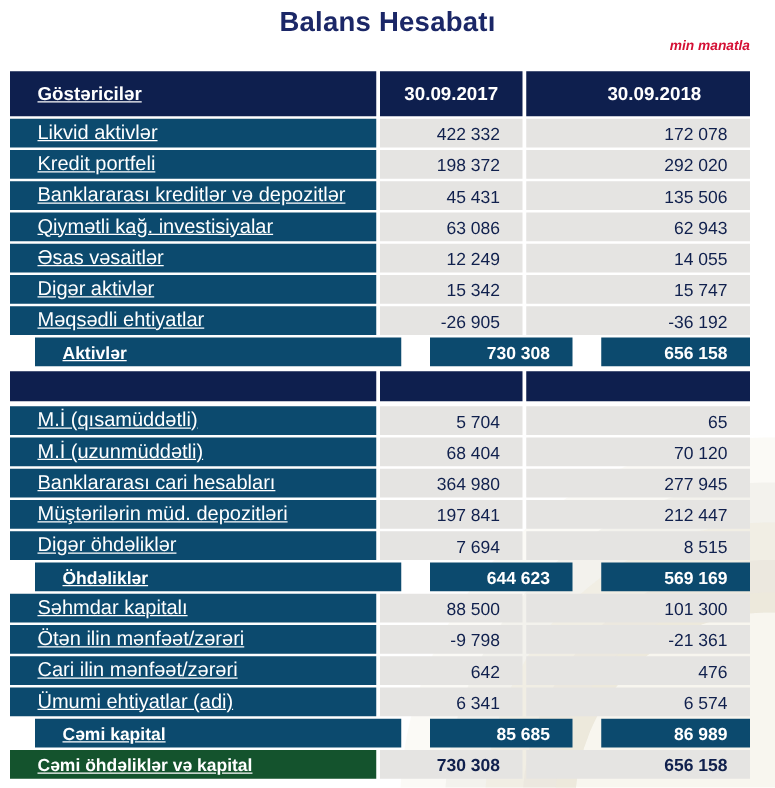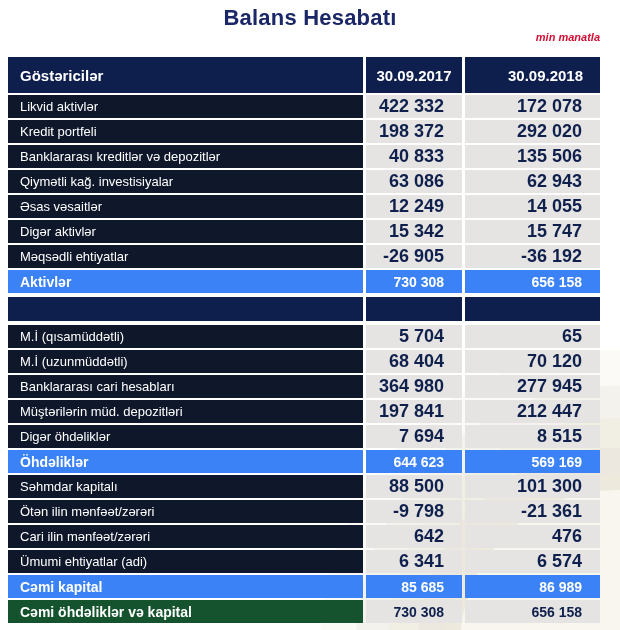--- a/index.html
+++ b/index.html
@@ -43,40 +43,40 @@
     width:592px;
     display:flex; flex-direction:column; gap:2px;
     z-index:2;
   }
   .row { display:flex; gap:3px; height:23px; flex:0 0 auto; }
   .cell {
     display:flex; align-items:center;
     box-sizing:border-box;
     overflow:hidden; white-space:nowrap;
   }
-  .c1 { width:355px; padding-left:12px; }
-  .c2 { width:96px; justify-content:flex-end; padding-right:18px; }
+  .c1 { width:293px; padding-left:22px;text-decoration:underline; }
+  .c2 { width:114px; justify-content:flex-end; padding-right:18px; }
   .c3 { flex:1; justify-content:flex-end; padding-right:18px;padding-left:26px; }
 
   
   .row.header { height:36px; }
   .row.header .cell { background:#0e1f4e; color:#ffffff; font-weight:bold; }
   .row.header .c1 { font-size:15px; }
   .row.header .c2, .row.header .c3 {
     justify-content:center; padding-right:0; font-size:15px;
   }
 
   
-  .row.data .c1 { background:#0f172a; color:#ffffff; font-size:13px; }
+  .row.data .c1 { background:#0c4a6e; color:#ffffff; font-size:16px; }
   .row.data .c2, .row.data .c3 {
-    background:#e5e4e2; color:#10204d; font-weight:bold; font-size:18px;
+    background:#e5e4e2; color:#10204d; font-weight:normal; font-size:14px;
   }
 
   
-  .row.total .cell { background:#3b82f6; color:#ffffff; font-weight:bold; }
+  .row.total .cell { background:#0c4a6e; color:#ffffff; font-weight:bold;margin-left:20px; }
   .row.total .c1 { font-size:14px; }
   .row.total .c2, .row.total .c3 { font-size:14px; }
 
   
   .row.spacer { height:24px; margin:2px 0; }
   .row.spacer .cell { background:#0e1f4e; }
 
   
   .row.grand .c1 { background:#14532d; color:#ffffff; font-weight:bold; font-size:14px; }
   .row.grand .c2, .row.grand .c3 {
@@ -101,21 +101,21 @@
   <div style="display:contents"><div class="row data">
         <div class="cell c1">Likvid aktivlər</div>
         <div class="cell c2">422 332</div>
         <div class="cell c3">172 078</div>
       </div><div class="row data">
         <div class="cell c1">Kredit portfeli</div>
         <div class="cell c2">198 372</div>
         <div class="cell c3">292 020</div>
       </div><div class="row data">
         <div class="cell c1">Banklararası kreditlər və depozitlər</div>
-        <div class="cell c2">40 833</div>
+        <div class="cell c2">45 431</div>
         <div class="cell c3">135 506</div>
       </div><div class="row data">
         <div class="cell c1">Qiymətli kağ. investisiyalar</div>
         <div class="cell c2">63 086</div>
         <div class="cell c3">62 943</div>
       </div><div class="row data">
         <div class="cell c1">Əsas vəsaitlər</div>
         <div class="cell c2">12 249</div>
         <div class="cell c3">14 055</div>
       </div><div class="row data">

